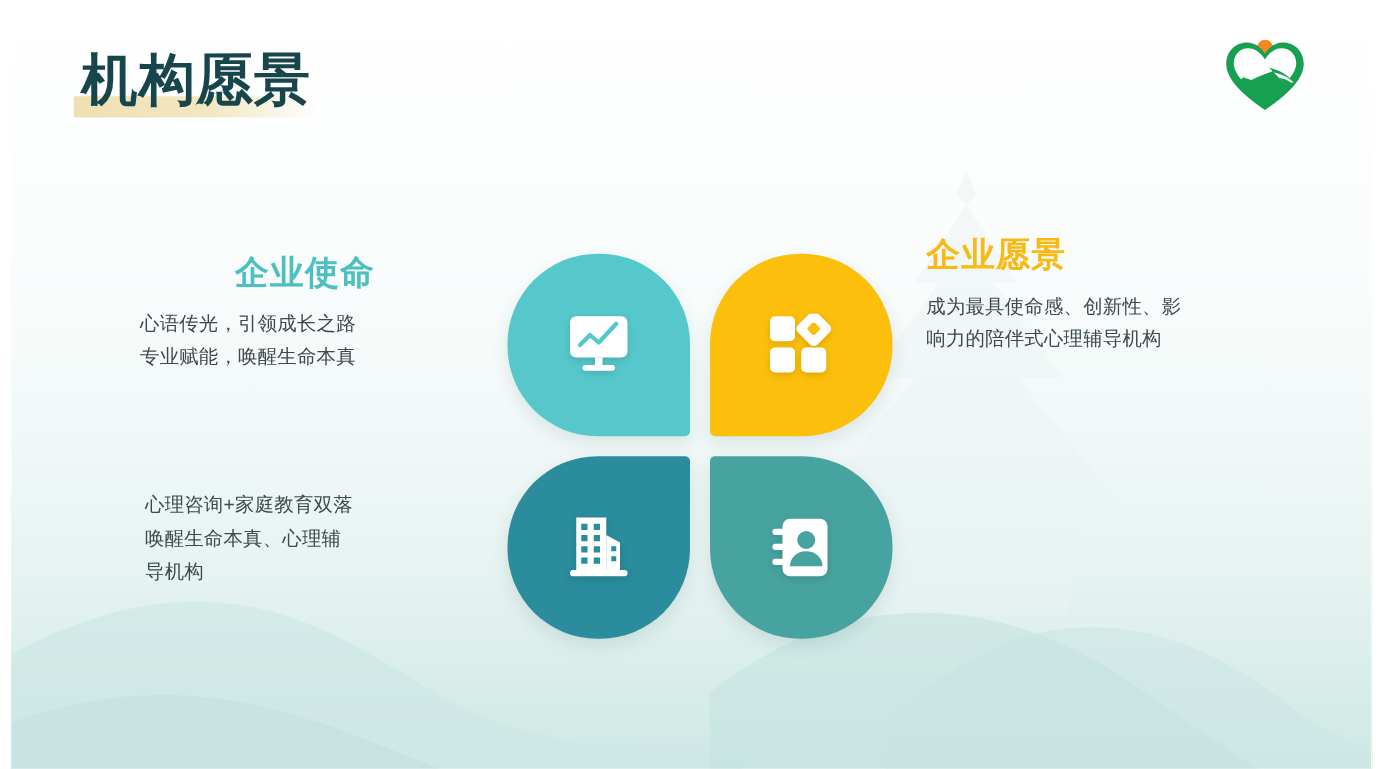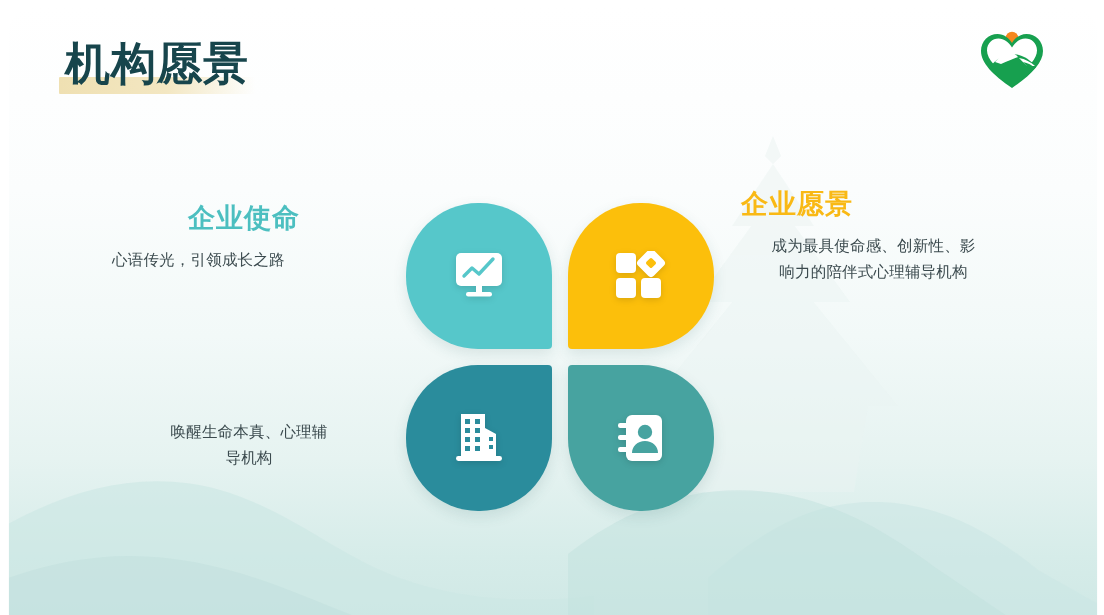--- a/index.html
+++ b/index.html
@@ -134,21 +134,20 @@
     letter-spacing: 1px;
     margin: 0 0 13px 0;
     line-height: 1.1;
   }
   .quad-body {
     font-size: 15.5px;
     color: #3b4a4e;
     line-height: 1.72;
     margin: 0;
     letter-spacing: 0.2px;
-    text-align: center;
   }
 
   .quad-mission   { left: 104px; top: 198px; text-align: right; width: 270px; }
   .quad-mission .quad-heading { text-align: center; padding-right: 6px; }
   .quad-vision    { left: 733px; top: 184px; width: 265px; text-align: left; }
   .quad-position  { left: 108px; top: 386px; width: 266px; text-align: left; }
   .quad-position .quad-heading { text-align: center; }
   .quad-purpose   { left: 733px; top: 388px; width: 268px; text-align: left; }
 
   .quad-mission .quad-body { text-align: left; }
@@ -248,34 +247,35 @@
           </g>
         </svg>
       </div>
 
     </div>
 
     <div class="quad quad-mission">
       <div class="quad-heading" style="color:#4cbfc0">企业使命</div>
       <p class="quad-body">
         <span>心语传光，引领成长之路</span><br>
+        <span>专业赋能，唤醒生命本真</span>
       </p>
     </div>
 
     <div class="quad quad-vision">
       <div class="quad-heading" style="color:#f9b915">企业愿景</div>
       <p class="quad-body">
         <span>成为最具使命感、创新性、影</span><br>
         <span>响力的陪伴式心理辅导机构</span>
       </p>
     </div>
 
     <div class="quad quad-position">
       <p class="quad-body">
-        <br>
+        <span>心理咨询+家庭教育双落</span><br>
         <span>唤醒生命本真、心理辅</span><br>
         <span>导机构</span>
       </p>
     </div>
 
 
     <div class="edge-fade"></div>
   </div>
 </div>
 

